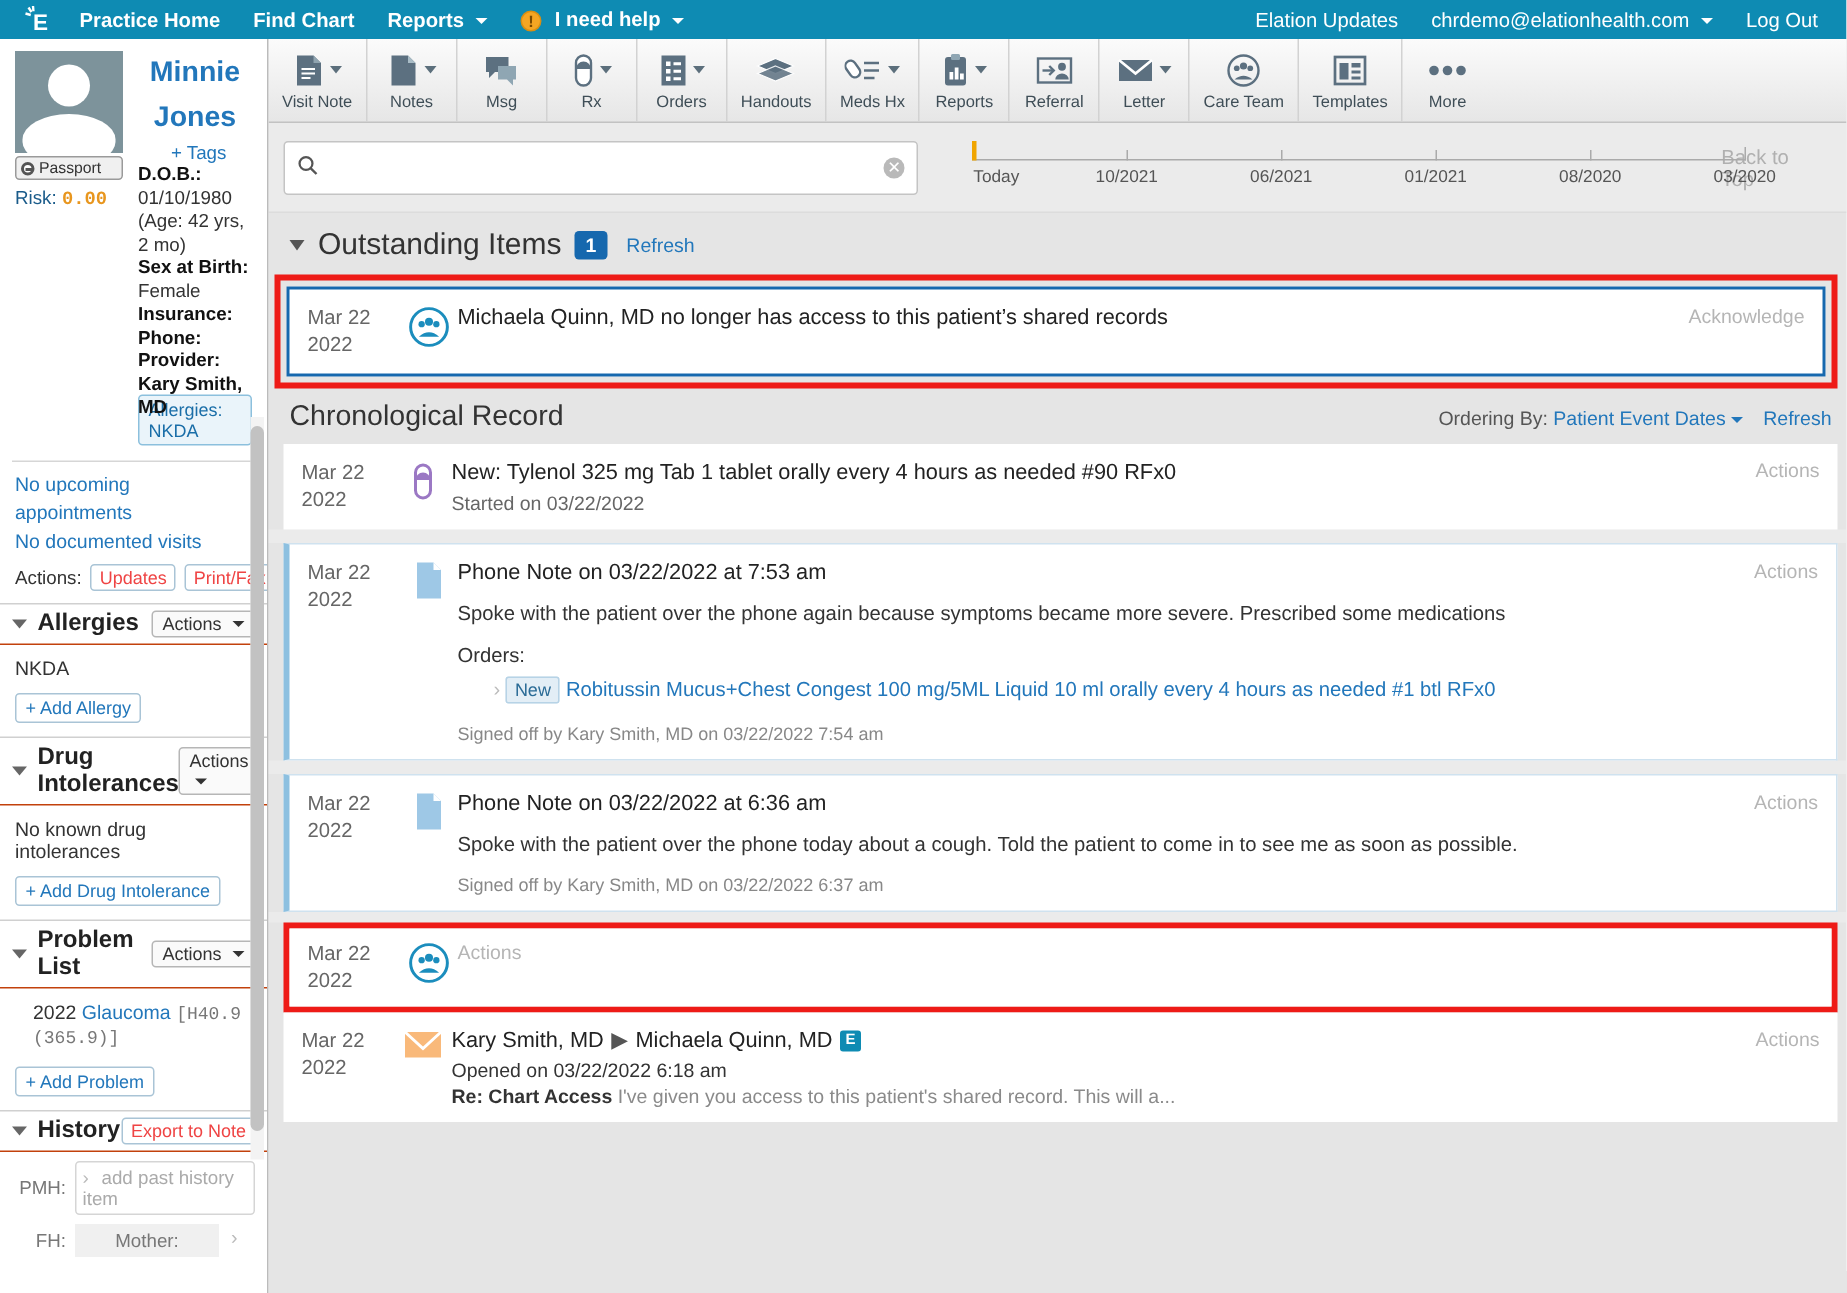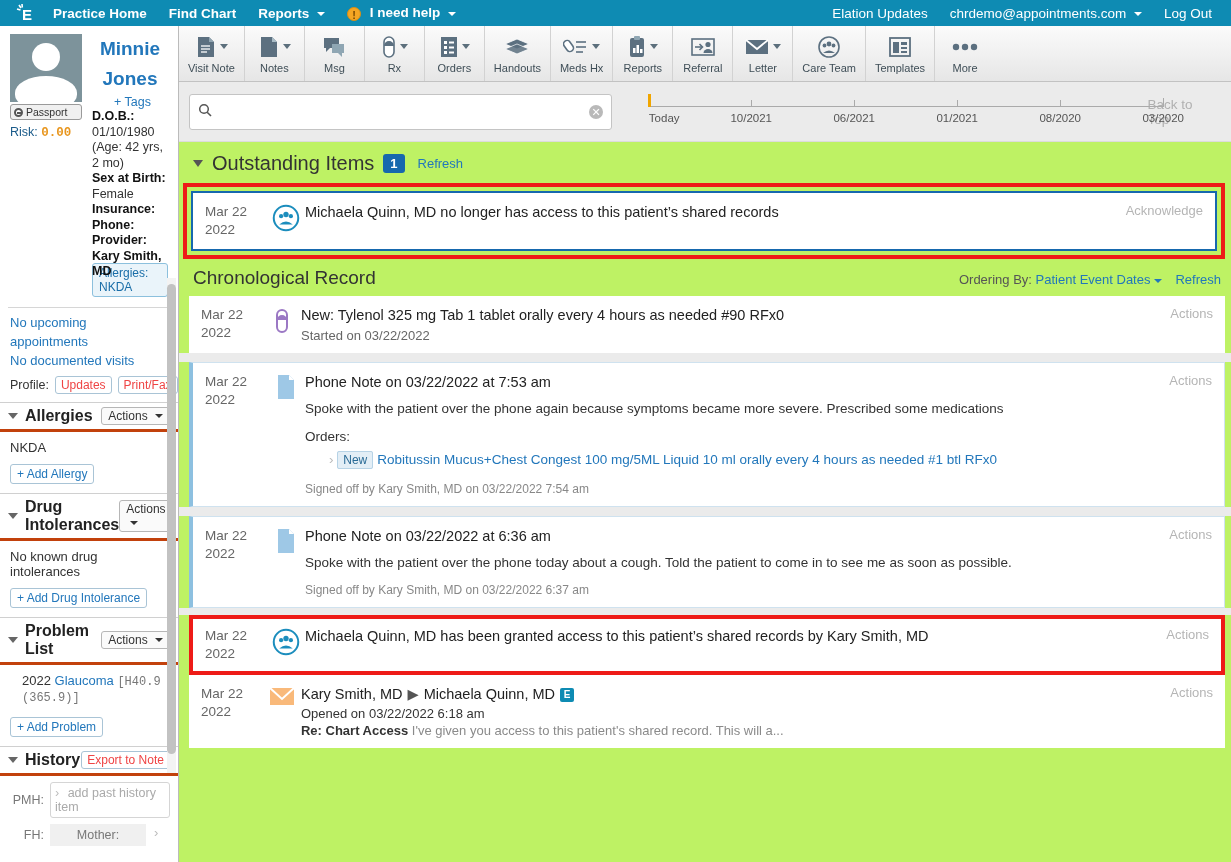--- a/index.html
+++ b/index.html
@@ -22,21 +22,21 @@
              border-right:4px solid transparent;border-top:4px solid currentColor;
              margin-left:4px; vertical-align:middle; }
   .warn-badge { display:inline-block;width:14px;height:14px;border-radius:50%;
      background:#f5a623;color:#7a4a00;font-size:11px;font-weight:bold;line-height:14px;
      text-align:center;vertical-align:middle;margin-right:5px; border:1px solid #d98f12;}
 
   
   #main { display:flex; height:836px; }
   #left { width:362px; border-right:1px solid #bbb; position:relative; background:#fff;
           overflow:hidden; }
-  #right { flex:1; background:#bef264; display:flex; flex-direction:column; }
+  #right { flex:1; background:#e5e5e5; display:flex; flex-direction:column; }
 
   
   #patient-head { display:flex; padding:8px 10px 4px 10px; }
   .avatar-box { width:72px; }
   .avatar { width:72px;height:68px;background:#7d939b;position:relative;overflow:hidden; }
   .avatar .head { position:absolute;width:28px;height:28px;border-radius:50%;background:#fff;
                   left:22px;top:9px; }
   .avatar .body { position:absolute;width:62px;height:34px;border-radius:50% 50% 45% 45%;
                   background:#fff;left:5px;top:42px; }
   .passport { margin-top:2px; border:1px solid #9a9a9a; border-radius:3px; background:#f0f0f0;
@@ -56,21 +56,21 @@
 
   .link { color:#2277bb; cursor:pointer; }
   hr.sep { border:0;border-top:1px solid #d6d6d6; margin:6px 8px 5px 8px; }
   .appt { padding:0 10px; font-size:13px; line-height:19px; color:#2277bb; }
   .profile-row { padding:6px 10px 8px 10px; font-size:12.5px; display:flex; align-items:center; gap:6px;}
   .btn-out { border:1px solid #a9c4d6; background:#fff; color:#ef4444; border-radius:3px;
      font-size:12px; padding:1px 5px; cursor:pointer; }
 
   
   .section-head { display:flex; align-items:center; border-top:1px solid #d0d0d0;
-     border-bottom:3px solid #c2410c; padding:4px 8px; background:#fff; }
+     border-bottom:1px solid #c2410c; padding:4px 8px; background:#fff; }
   .section-head .tri { width:0;height:0;border-left:5px solid transparent;
      border-right:5px solid transparent;border-top:6px solid #666; margin-right:7px; }
   .section-head h3 { margin:0; font-size:16px; font-weight:bold; color:#222; flex:1; }
   .actions-btn { border:1px solid #b6b6b6; background:#fafafa; border-radius:3px;
      font-size:12px; padding:1px 6px; color:#333; cursor:pointer; }
   .sec-body { padding:8px 10px 9px 10px; font-size:13px; }
   .sec-body .plain { margin-bottom:9px; }
   .addbtn { border:1px solid #a9c4d6; background:#fff; color:#2277bb; border-radius:3px;
      font-size:12px; padding:2px 6px; cursor:pointer; display:inline-block; }
   .problem-line { margin:0 0 12px 12px; font-size:13px; }
@@ -189,21 +189,21 @@
     <span class="caret-d"></span>
   </div>
   <div class="navitem bold">
     <span class="warn-badge">!</span>
     <span>I need help</span>
     <span class="caret-d"></span>
   </div>
   <div class="spacer"></div>
   <div class="navitem">Elation Updates</div>
   <div class="navitem">
-    <span>chrdemo@appointments.com</span>
+    <span>chrdemo@elationhealth.com</span>
     <span class="caret-d"></span>
   </div>
   <div class="navitem">Log Out</div>
 </div>
 
 <div id="main">
 
   <div id="left">
 
     <div id="patient-head">
@@ -244,21 +244,21 @@
         <div class="allergy-pill">Allergies: NKDA</div>
       </div>
     </div>
 
     <hr class="sep">
 
     <div class="appt">No upcoming appointments</div>
     <div class="appt">No documented visits</div>
 
     <div class="profile-row">
-      <span>Profile:</span>
+      <span>Actions:</span>
       <span class="btn-out">Updates</span>
       <span class="btn-out">Print/Fax</span>
 
     </div>
 
     <div class="section-head">
       <div class="tri"></div>
       <h3>Allergies</h3>
       <span class="actions-btn">
         <span>Actions</span>
@@ -655,23 +655,20 @@
           </div>
           <div class="entry-icon">
             <svg width="28" height="28" viewBox="0 0 24 24">
               <circle cx="12" cy="12" r="10.5" fill="none" stroke="#1b8dbd" stroke-width="1.7"></circle>
               <circle cx="12" cy="9" r="2.3" fill="#1b8dbd"></circle>
               <circle cx="7.8" cy="10.4" r="1.8" fill="#1b8dbd"></circle>
               <circle cx="16.2" cy="10.4" r="1.8" fill="#1b8dbd"></circle>
               <path d="M6.2 17.5 q5.8 -5 11.6 0z" fill="#1b8dbd"></path>
             </svg>
           </div>
-          <div class="entry-body">
-            <div class="entry-title">Michaela Quinn, MD has been granted access to this patient’s shared records by Kary Smith, MD</div>
-          </div>
           <div class="entry-actions">Actions</div>
         </div>
       </div>
 
       <div class="entry" style="margin:0 6px 0 10px;">
         <div class="entry-date">
           <div>Mar 22</div>
           <div>2022</div>
         </div>
         <div class="entry-icon">

